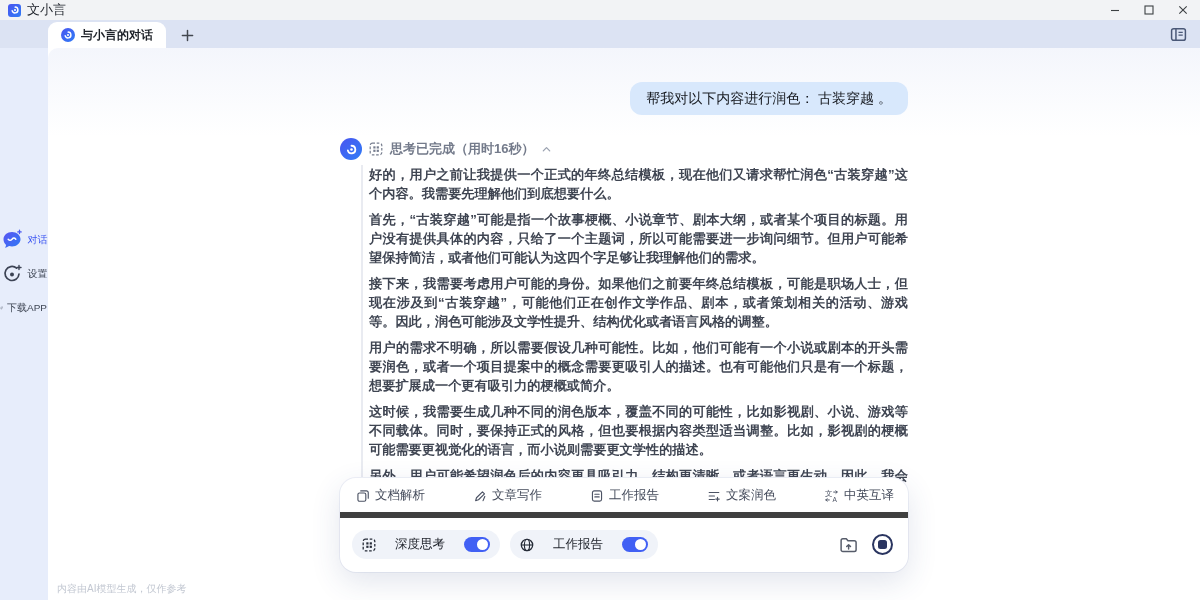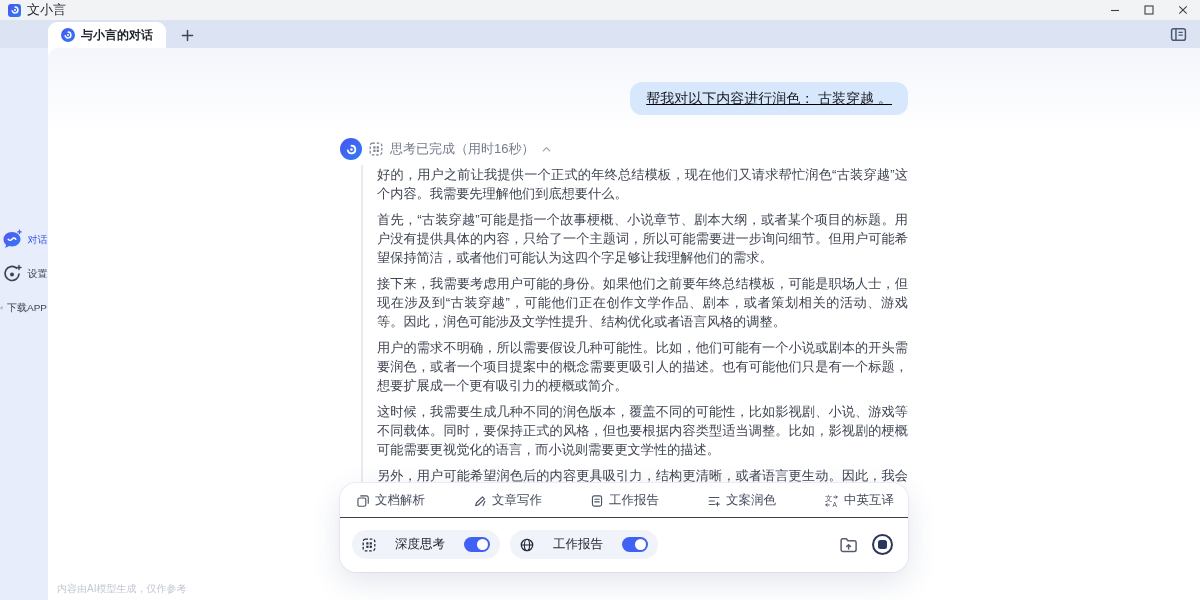--- a/index.html
+++ b/index.html
@@ -25,34 +25,34 @@
   .app { display:flex; height:552px; }
   .sidebar { width:48px; background:#e7edfb; display:flex; flex-direction:column; align-items:center; padding-top:180px; gap:10px; flex:0 0 auto; }
   .side-item { display:flex; flex-direction:row; align-items:center; gap:3px; cursor:pointer; width:48px; }
   .side-label { font-size:10.5px; color:#3f4654; white-space:nowrap; transform:scale(.95); }
   .side-item.active .side-label { color:#3d56f2; }
 
   .main { flex:1; background:linear-gradient(180deg,#f4f6fc 0%,#ffffff 16%); border-top-left-radius:10px; position:relative; overflow:hidden; }
 
   
   .chat { width:568px; margin:0 auto; padding-top:34px; display:flex; flex-direction:column; }
-  .user-row { display:flex; justify-content:flex-end;text-decoration:underline; }
+  .user-row { display:flex; justify-content:flex-end; }
   .user-bubble { background:#d8e8fc; border-radius:12px; padding:8px 16px; font-size:14px; color:#16191f; line-height:17px; }
 
-  .assistant { margin-top:24px; }
+  .assistant { margin-top:24px;font-weight:bold; }
   .assistant-header { display:flex; align-items:center; gap:7px; height:20px; cursor:pointer; }
   .avatar { width:22px; height:22px; border-radius:50%; background:linear-gradient(135deg,#4a55f0,#2f7cf6); display:flex; align-items:center; justify-content:center; flex:0 0 auto; }
   .status-text { font-size:13px; color:#747b8b; }
-  .thinking { margin:6px 0 0 21px; padding-left:14px; border-left:2px solid #e9ebf1; }
+  .thinking { margin:6px 0 0 21px; padding-left:6px; border-left:2px solid #e9ebf1; }
   .thinking p { font-size:13.2px; line-height:19px; color:#3f4552; margin-bottom:7px; text-align:justify; }
 
   
   .composer { position:absolute; left:50%; transform:translateX(-50%); bottom:28px; width:568px; background:#fff; border-radius:16px;
               box-shadow:0 10px 30px rgba(50,70,130,.14), 0 0 0 1px #f0f2f8; }
-  .tools-row { display:flex; align-items:center; padding:9px 16px 8px; border-bottom:1px solid #404040;gap:11px; }
+  .tools-row { display:flex; align-items:center; padding:9px 16px 8px; border-bottom:6px solid #404040;gap:11px; }
   .tool { display:flex; align-items:center; gap:5px; background:none; border:none; cursor:pointer; font-family:inherit; }
   .tool-label { font-size:12.5px; color:#434a5a; white-space:nowrap; }
   .tool-sep { width:1px; height:12px; background:#e5e8ef; margin:0 13px; }
   .input-row { padding:11px 16px 6px; }
   .input-row input { width:100%; border:none; outline:none; font-size:14px; color:#1c2026; background:transparent; font-family:inherit; }
   .input-row input::placeholder { color:#b9c0ce; }
   .bottom-row { display:flex; align-items:center; gap:10px; padding:12px 14px 13px 12px; }
   .pill { display:flex; align-items:center; gap:19px; background:#f0f3f9; border:none; border-radius:999px; padding:6px 10px; cursor:pointer; font-family:inherit; }
   .pill-label { font-size:12.5px; color:#23272f; font-weight:500; white-space:nowrap; }
   .switch { width:26px; height:15px; border-radius:999px; background:#4160f4; position:relative; flex:0 0 auto; }

